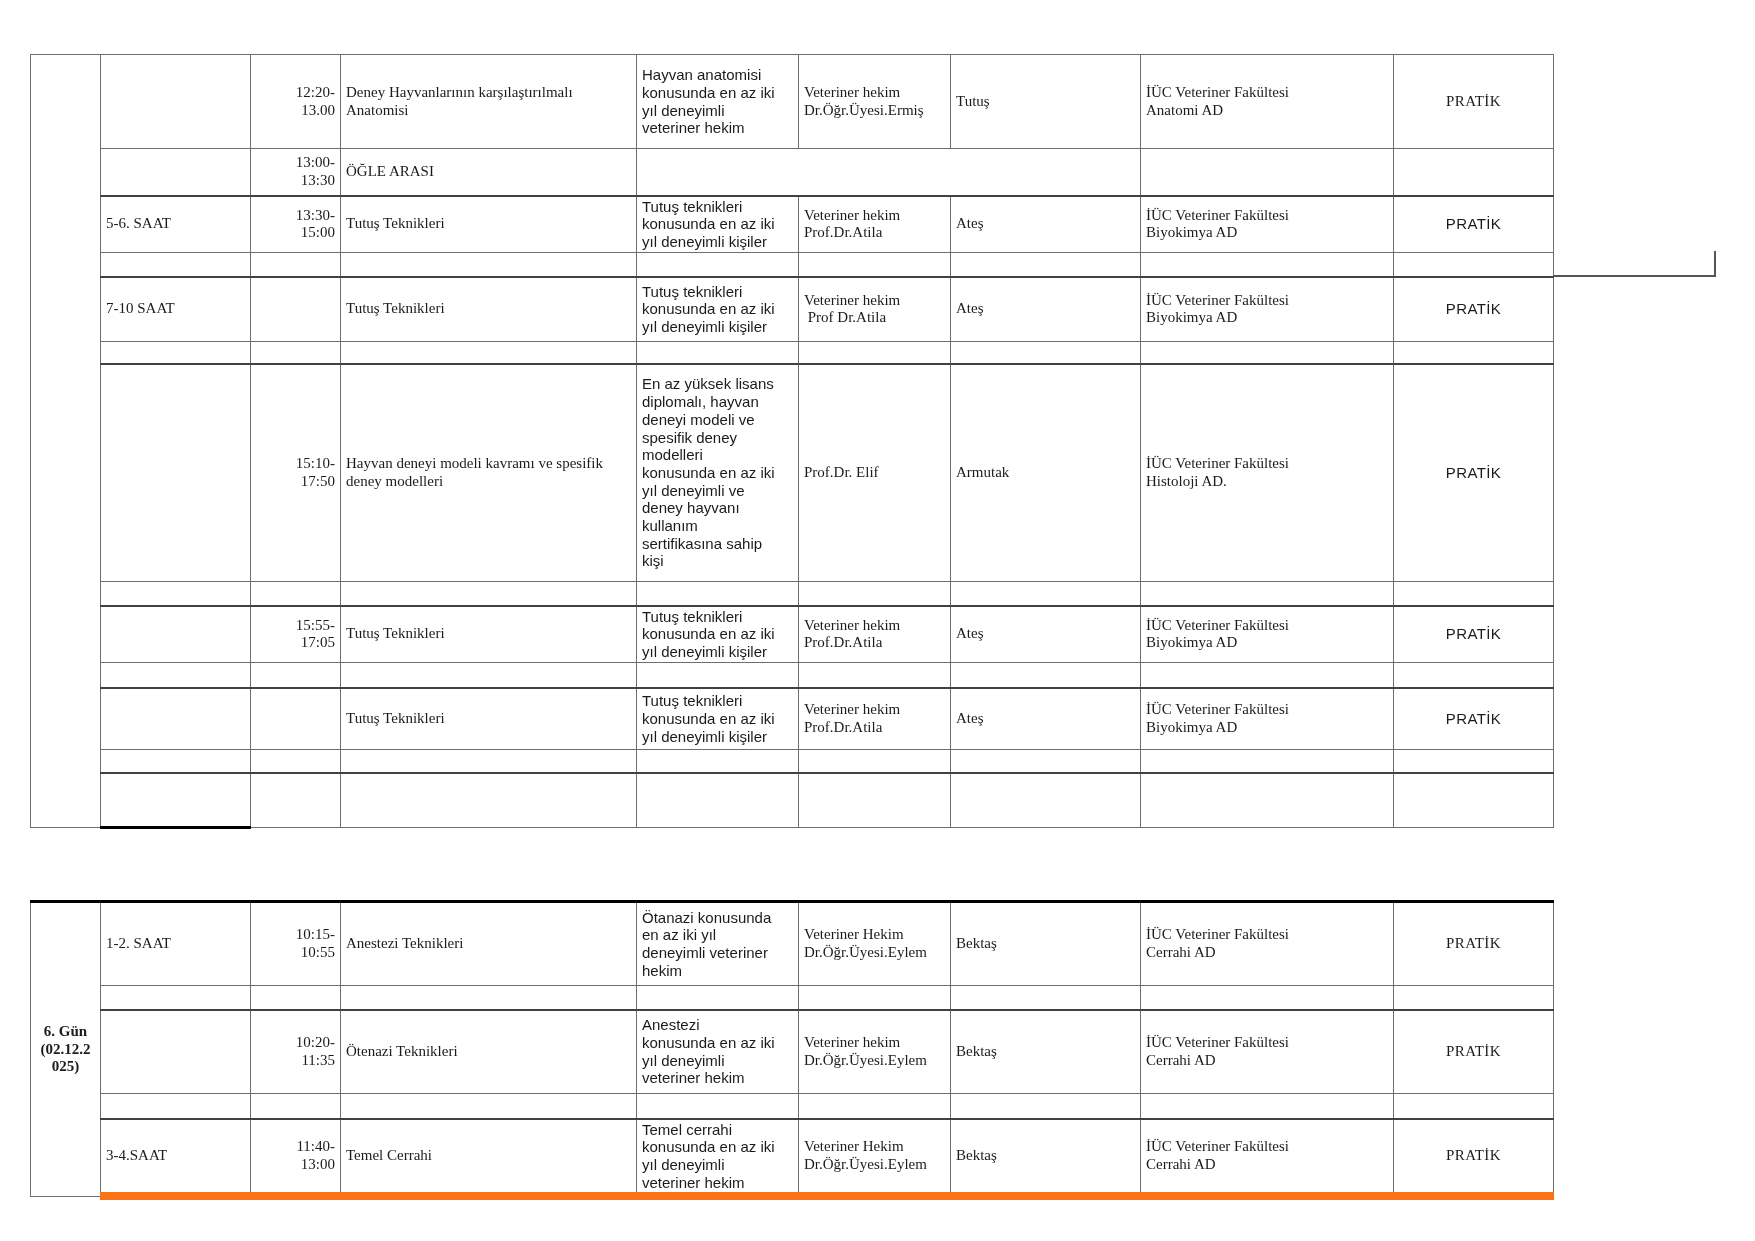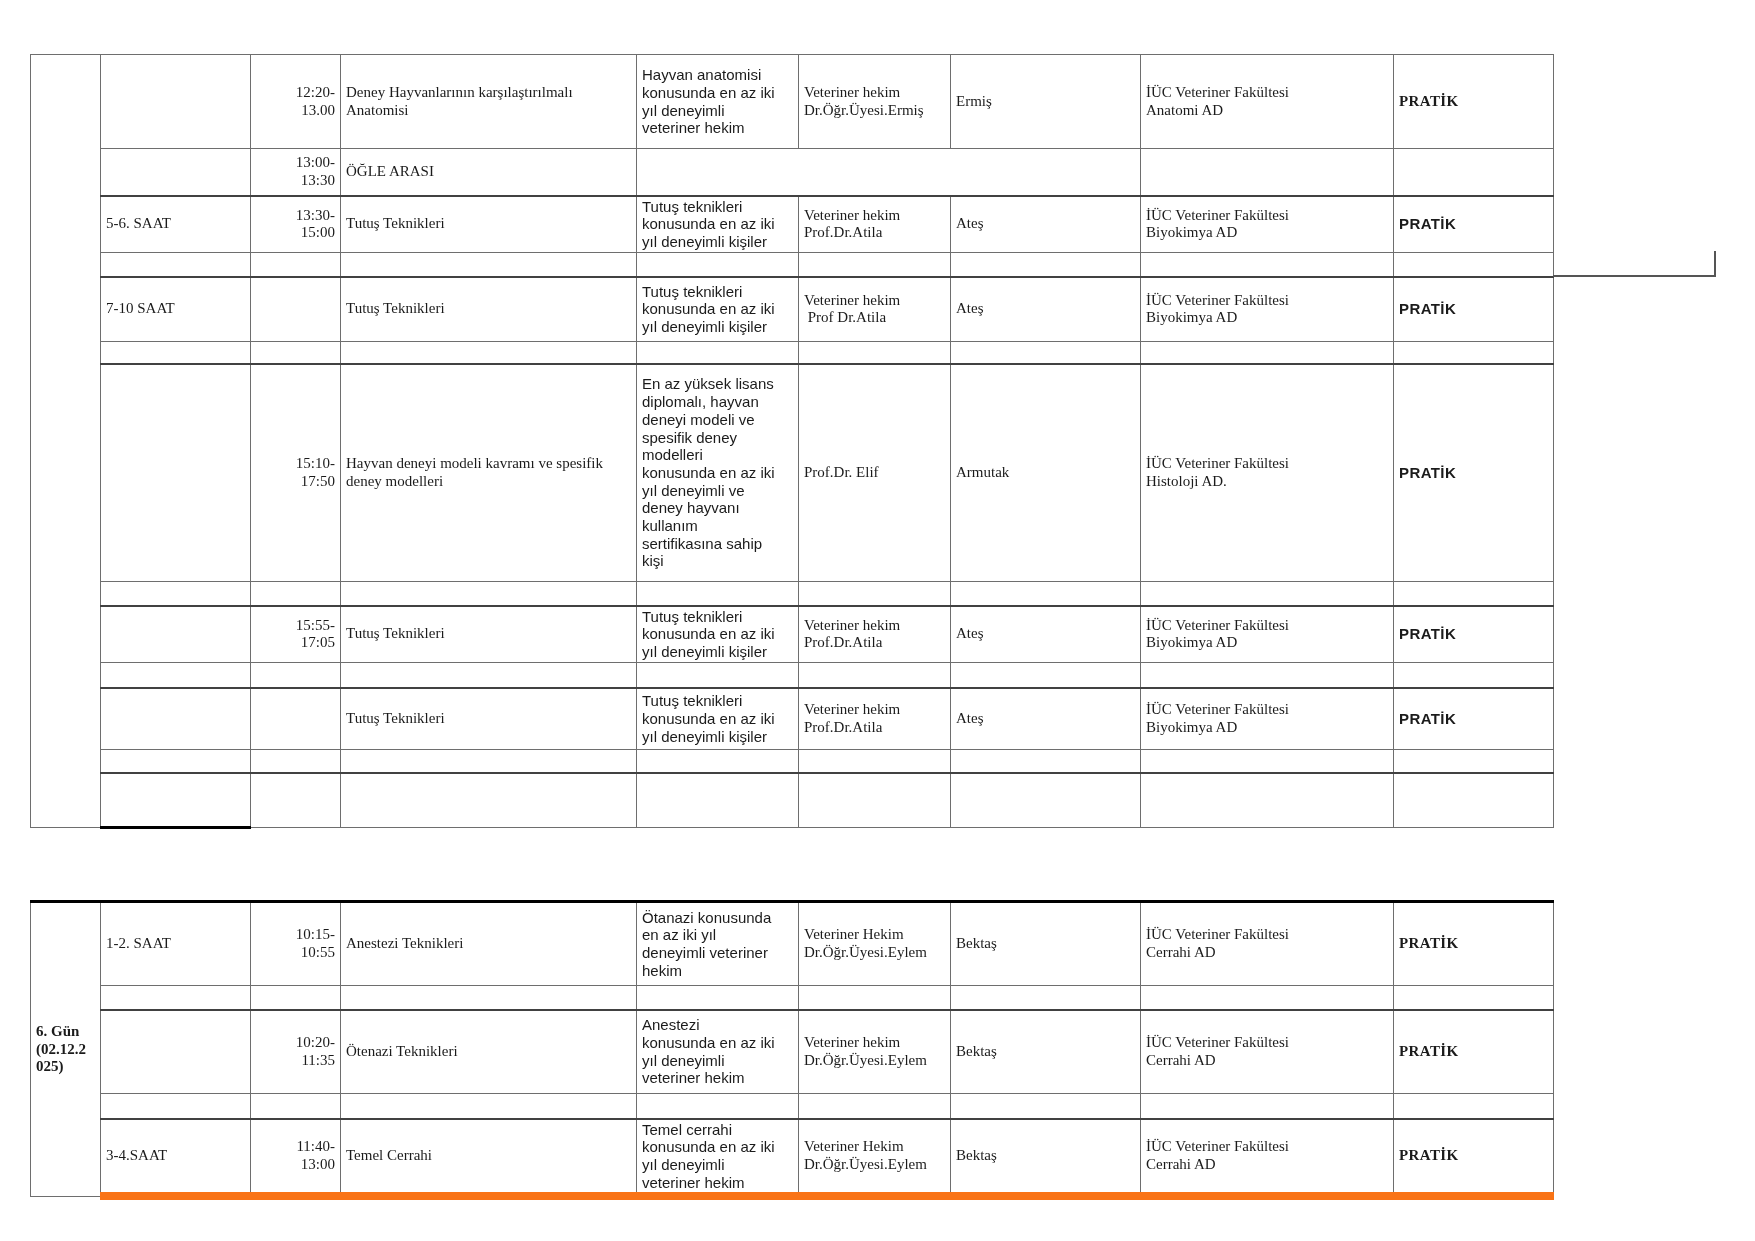--- a/index.html
+++ b/index.html
@@ -19,26 +19,26 @@
     font-size:15px;
     line-height:1.18;
     color:#1b1b1b;
     overflow:hidden;
   }
   .serif{font-family:"Liberation Serif",serif;}
   .sans{font-family:"Liberation Sans",sans-serif;line-height:1.14;}
   tr.thick td{border-top:2px solid #414141;}
   td[data-col="saat"]{padding-left:9px;}
   td[data-col="time"]{text-align:right;}
-  td[data-col="type"]{letter-spacing:0.4px;font-weight:bold;}
+  td[data-col="type"]{text-align:center;letter-spacing:0.4px;}
   td.day-cell{
     border-left:3px solid #000;
     border-top:3px solid #000;
     border-bottom:3px solid #000;
-    text-align:left;
+    text-align:center;
     font-weight:bold;
     padding:0 2px;
   }
   
   #t1 tr:last-child td[data-col="saat"]{border-bottom:3px solid #000;}
   
   #t2 tr:first-child td{border-top:3px solid #000;}
   #t2 tr:last-child td{border-bottom:8px solid #f97316;}
   .stray{position:absolute;background:#555;}
 </style>
@@ -63,21 +63,21 @@
         <td data-col="saat" class="serif"></td>
         <td data-col="time" class="serif">12:20-
 13.00</td>
         <td data-col="course" class="serif">Deney Hayvanlarının karşılaştırılmalı Anatomisi</td>
         <td data-col="qual" class="sans">Hayvan anatomisi
 konusunda en az iki
 yıl deneyimli
 veteriner hekim</td>
         <td data-col="title" class="serif">Veteriner hekim
 Dr.Öğr.Üyesi.Ermiş</td>
-        <td data-col="surname" class="serif">Ermiş</td>
+        <td data-col="surname" class="serif">Tutuş</td>
         <td data-col="dept" class="serif">İÜC Veteriner Fakültesi
 Anatomi AD</td>
         <td data-col="type" class="serif">PRATİK</td>
       </tr>
       <tr style="height: 47px;">
         <td data-col="saat" class="serif"></td>
         <td data-col="time" class="serif">13:00-
 13:30</td>
         <td data-col="course" class="serif">ÖĞLE ARASI</td>
         <td data-col="merged" class="serif" colspan="3"></td>

